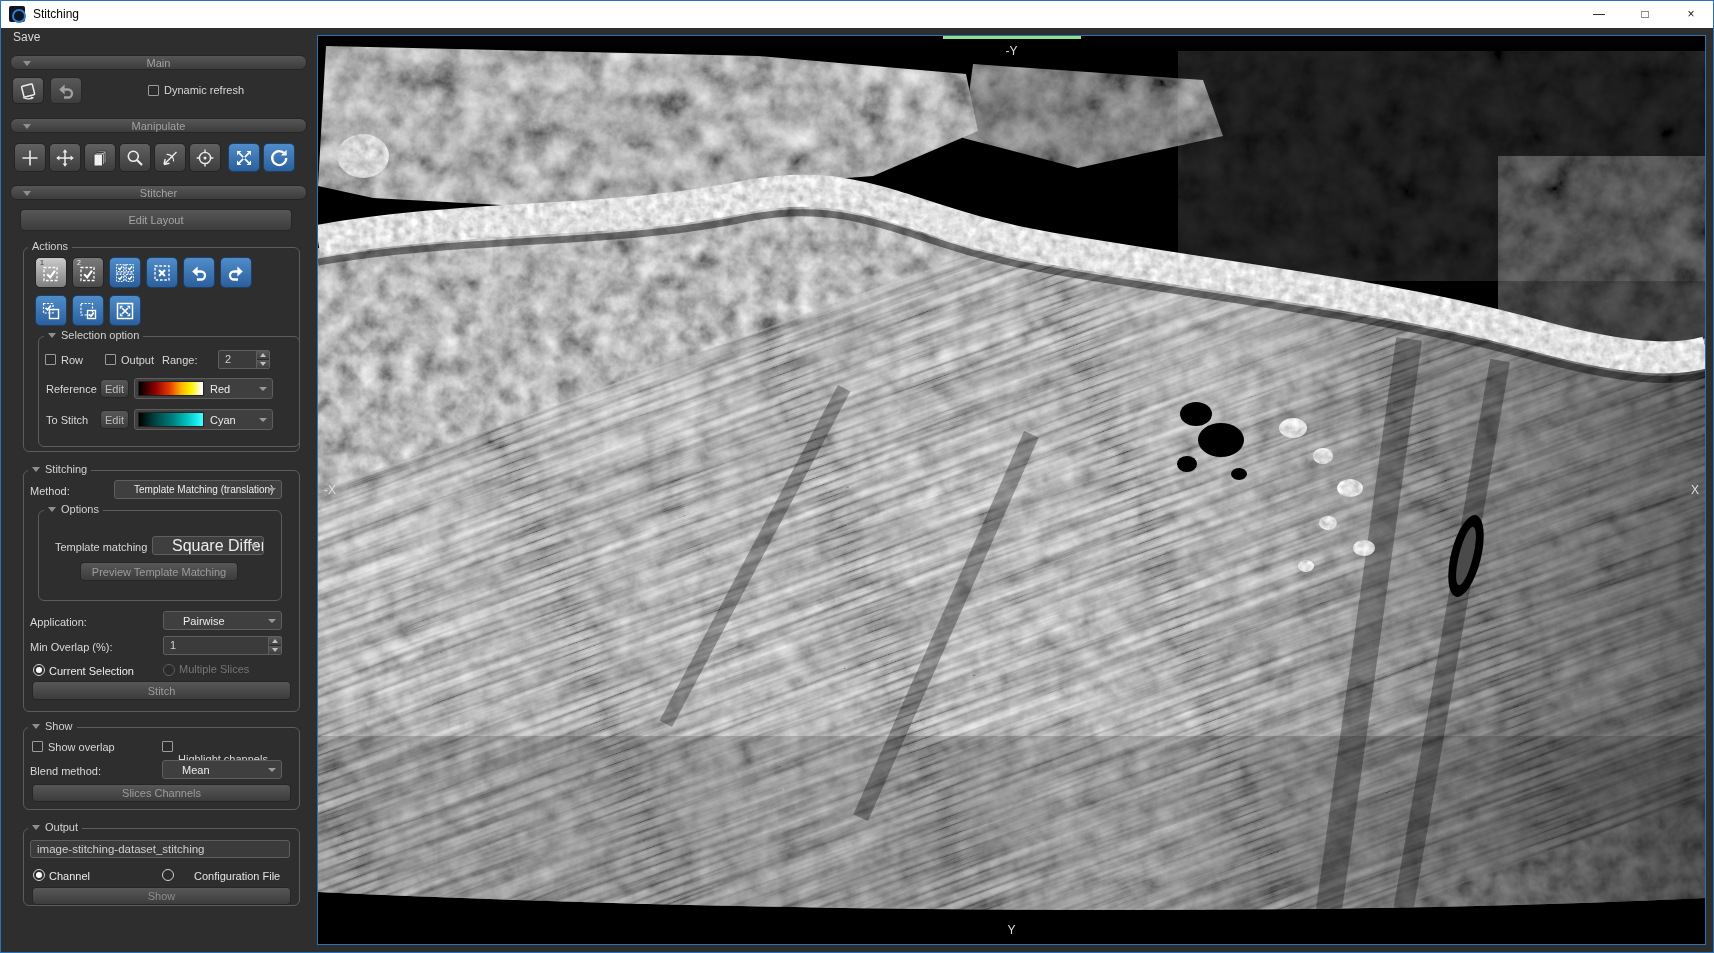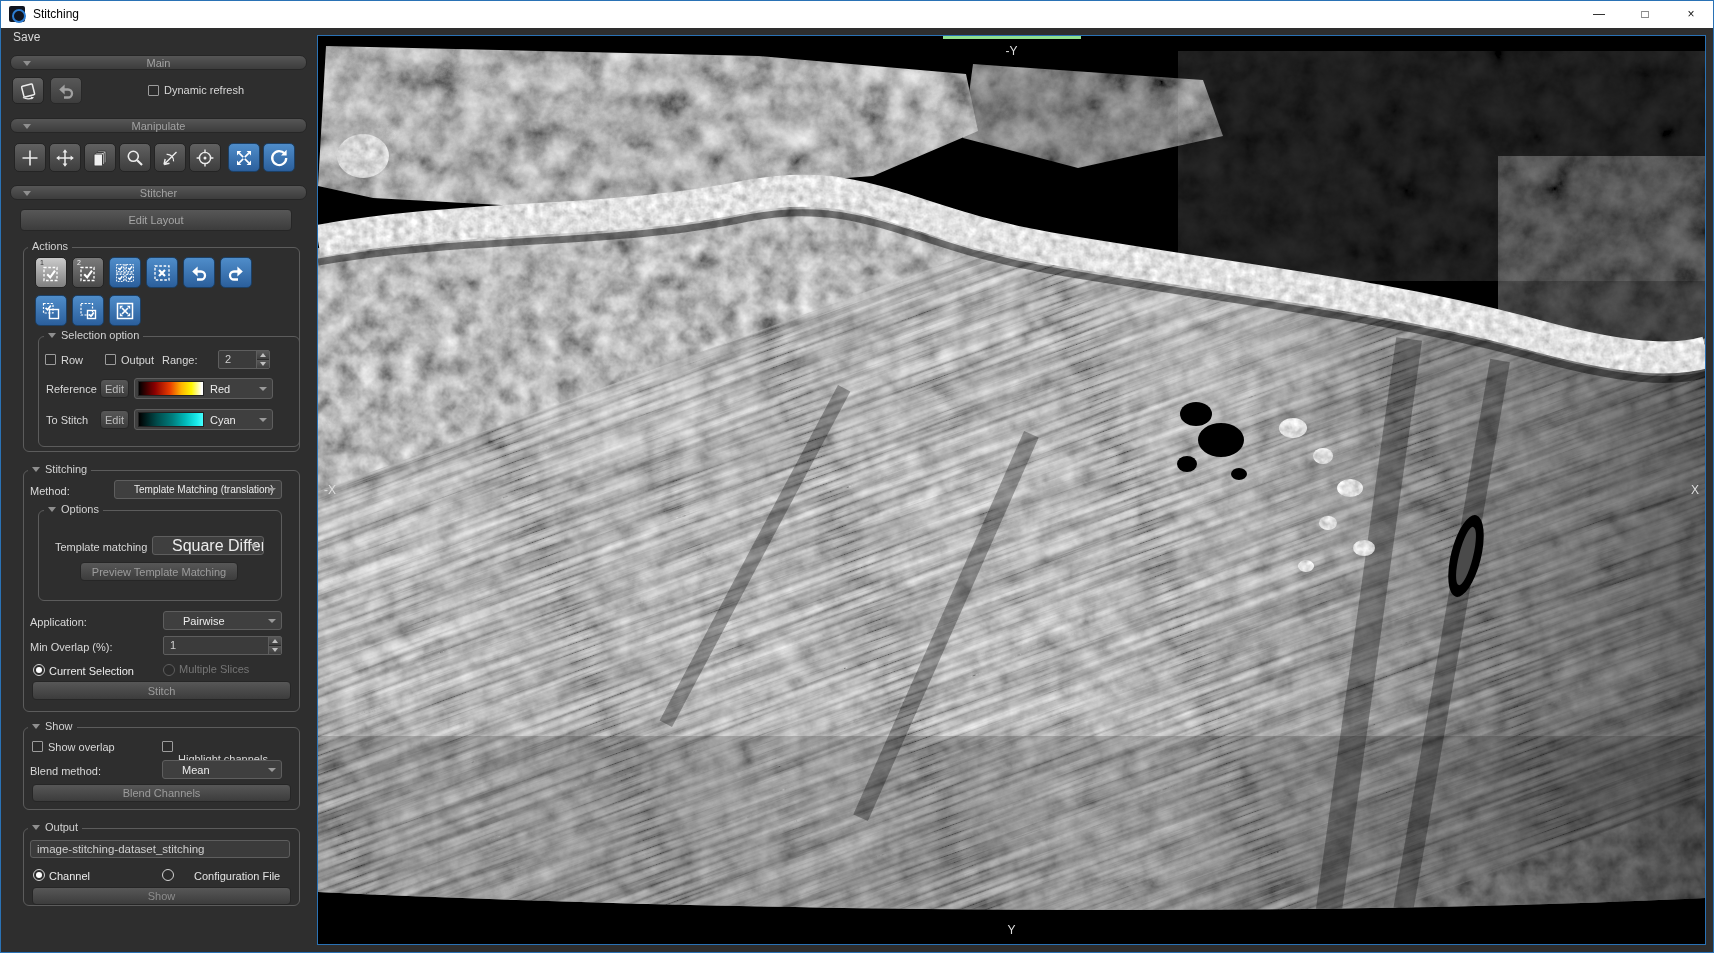--- a/index.html
+++ b/index.html
@@ -355,21 +355,21 @@
   </div>
 <span class="cb" style="left:32px;top:741px"></span>
 <div class="lbl" style="left:48px;top:741px">Show overlap</div>
 <span class="cb" style="left:162px;top:741px"></span>
 <div class="lbl" style="left:178px;top:753px">Highlight channels</div>
 <div class="lbl" style="left:30px;top:765px">Blend method:</div>
 <div class="dd" style="left:162px;top:760px;width:120px;height:19px">
   <span class="dd-txt">Mean</span>
   <span class="caret"></span>
 </div>
-<div class="btn" style="left:32px;top:784px;width:259px;height:18px;color:#9c9c9c">Blend Channels</div>
+<div class="btn" style="left:32px;top:784px;width:259px;height:18px;color:#9c9c9c">Slices Channels</div>
 
 <div class="gbox" style="left:23px;top:828px;width:277px;height:78px"></div>
 <div class="gtitle" style="left:28px;top:821px">
     <span class="tri"></span>
     <span>Output</span>
   </div>
 <div class="field" style="left:30px;top:840px;width:260px;height:18px">image-stitching-dataset_stitching</div>
 <span class="radio on" style="left:33px;top:869px"></span>
 <div class="lbl" style="left:49px;top:870px;color:#ececec">Channel</div>
 <span class="radio" style="left:162px;top:869px"></span>

